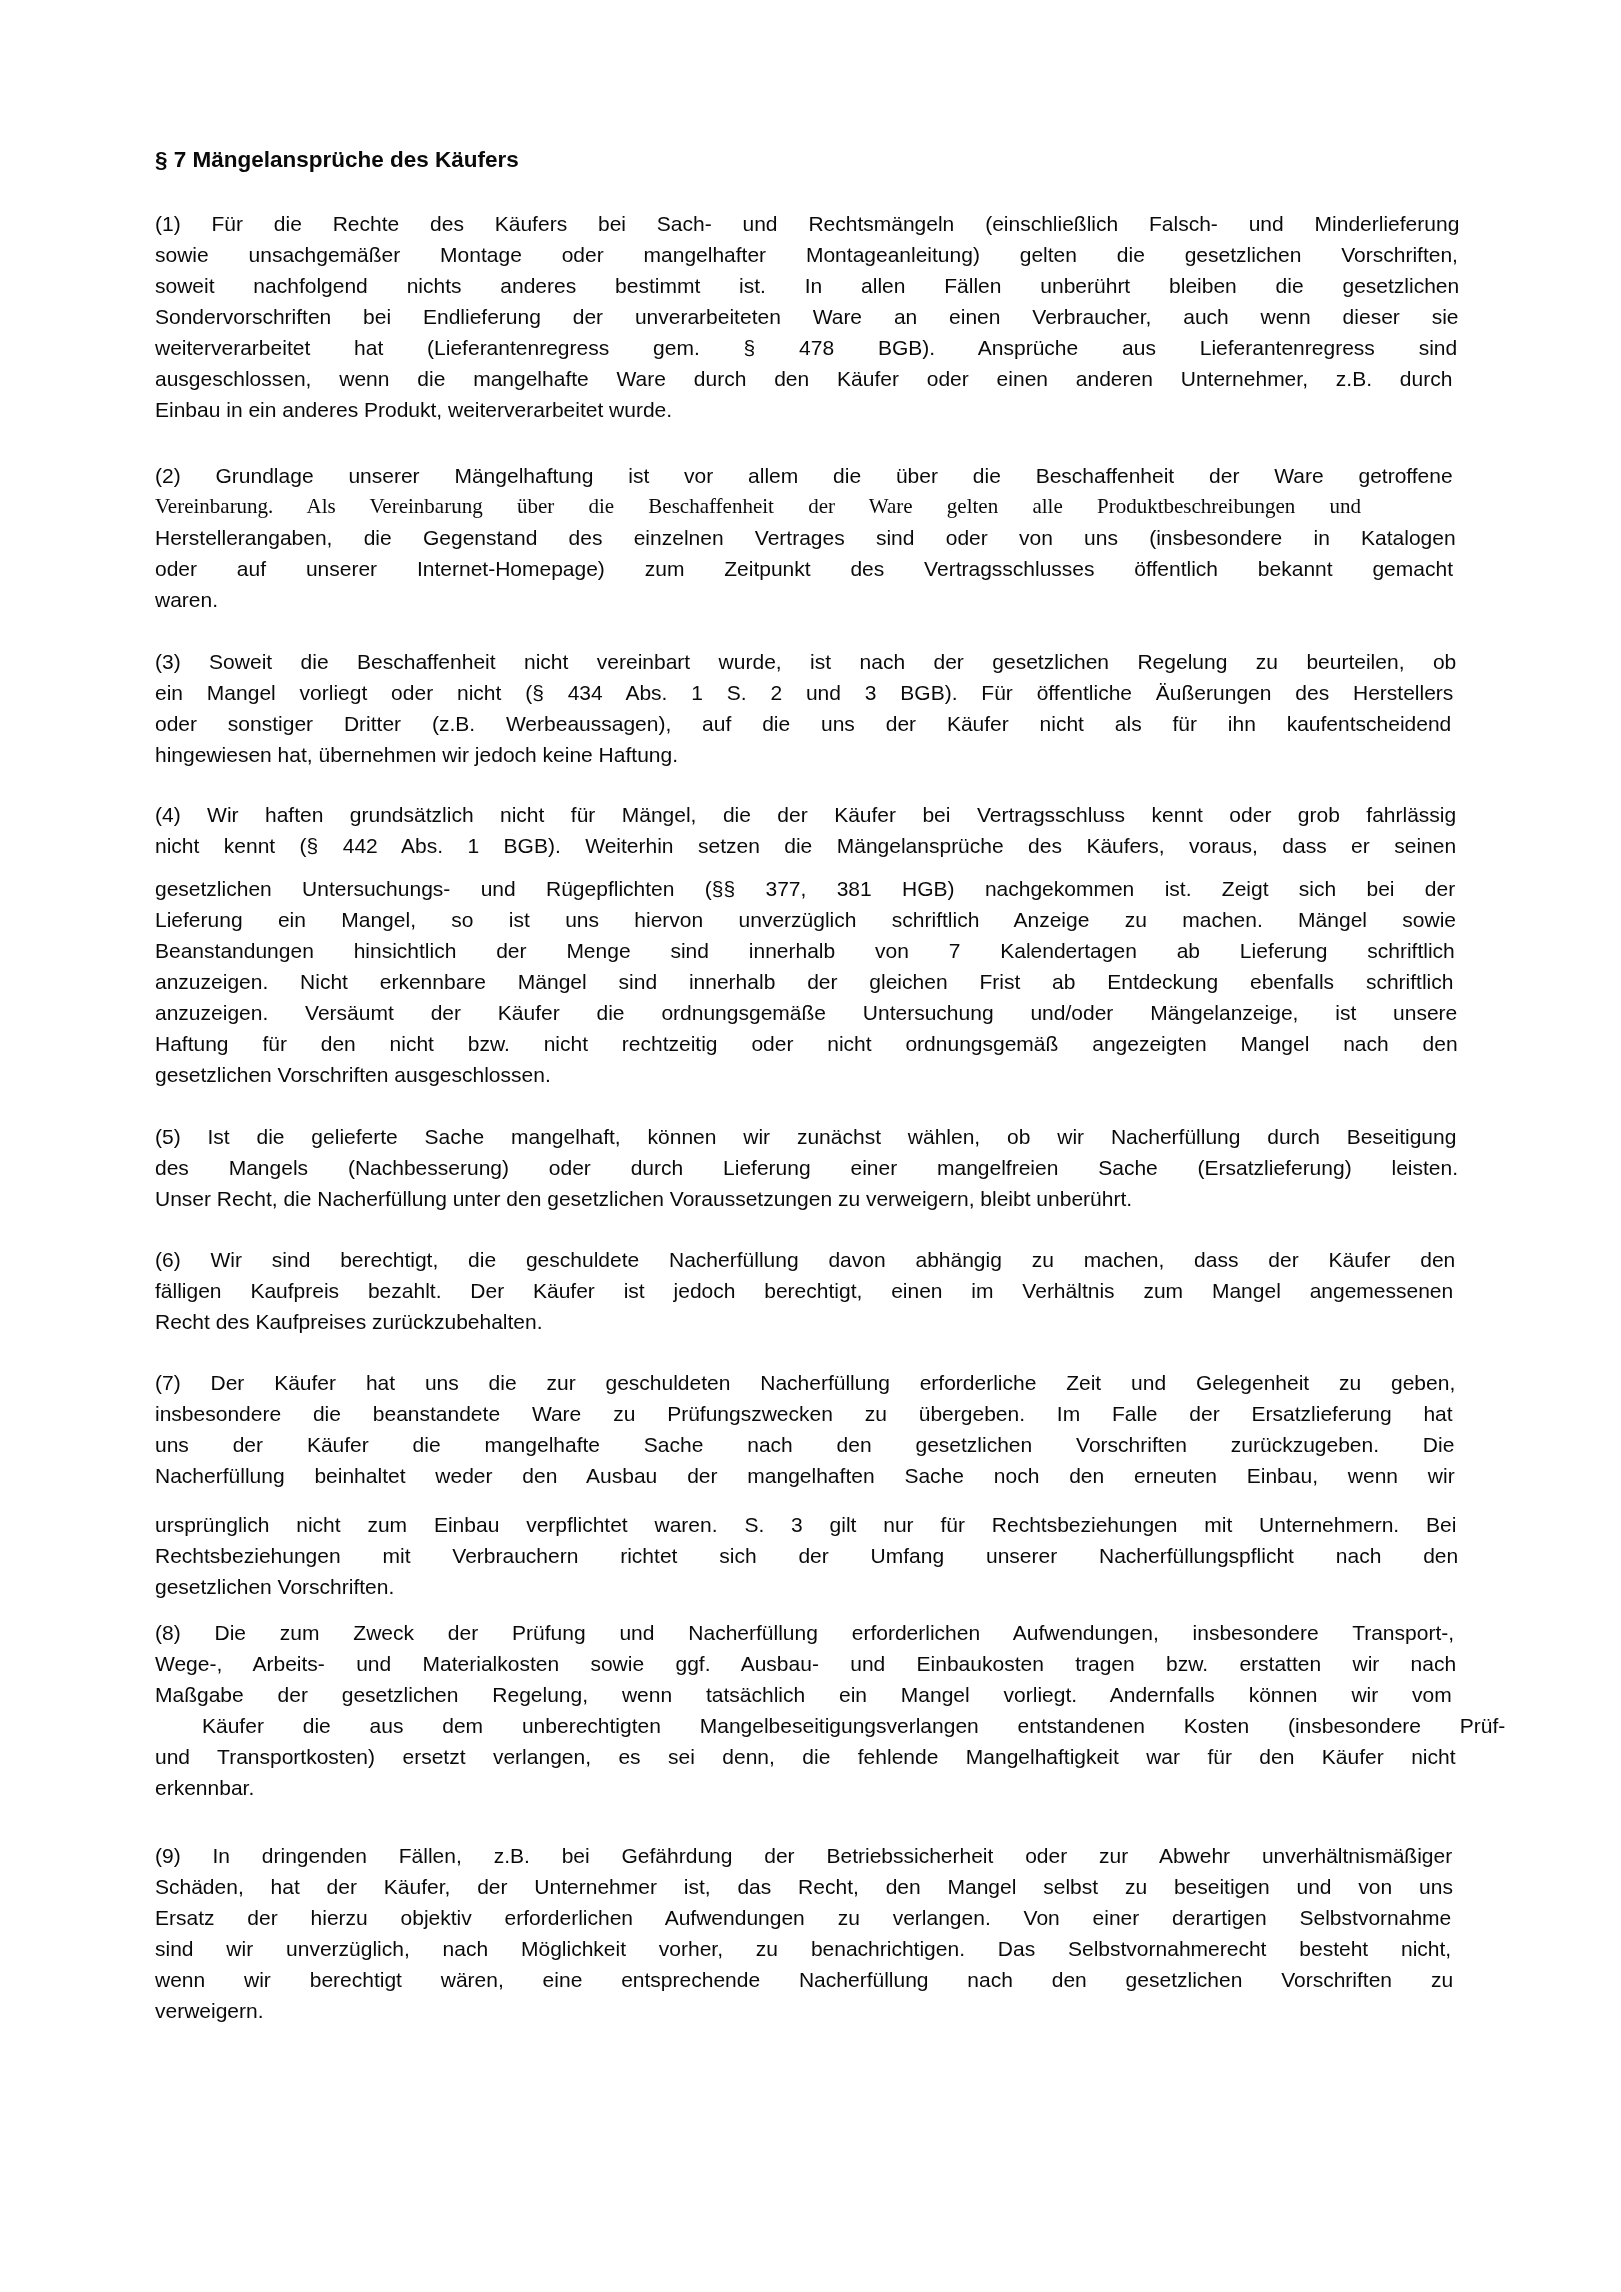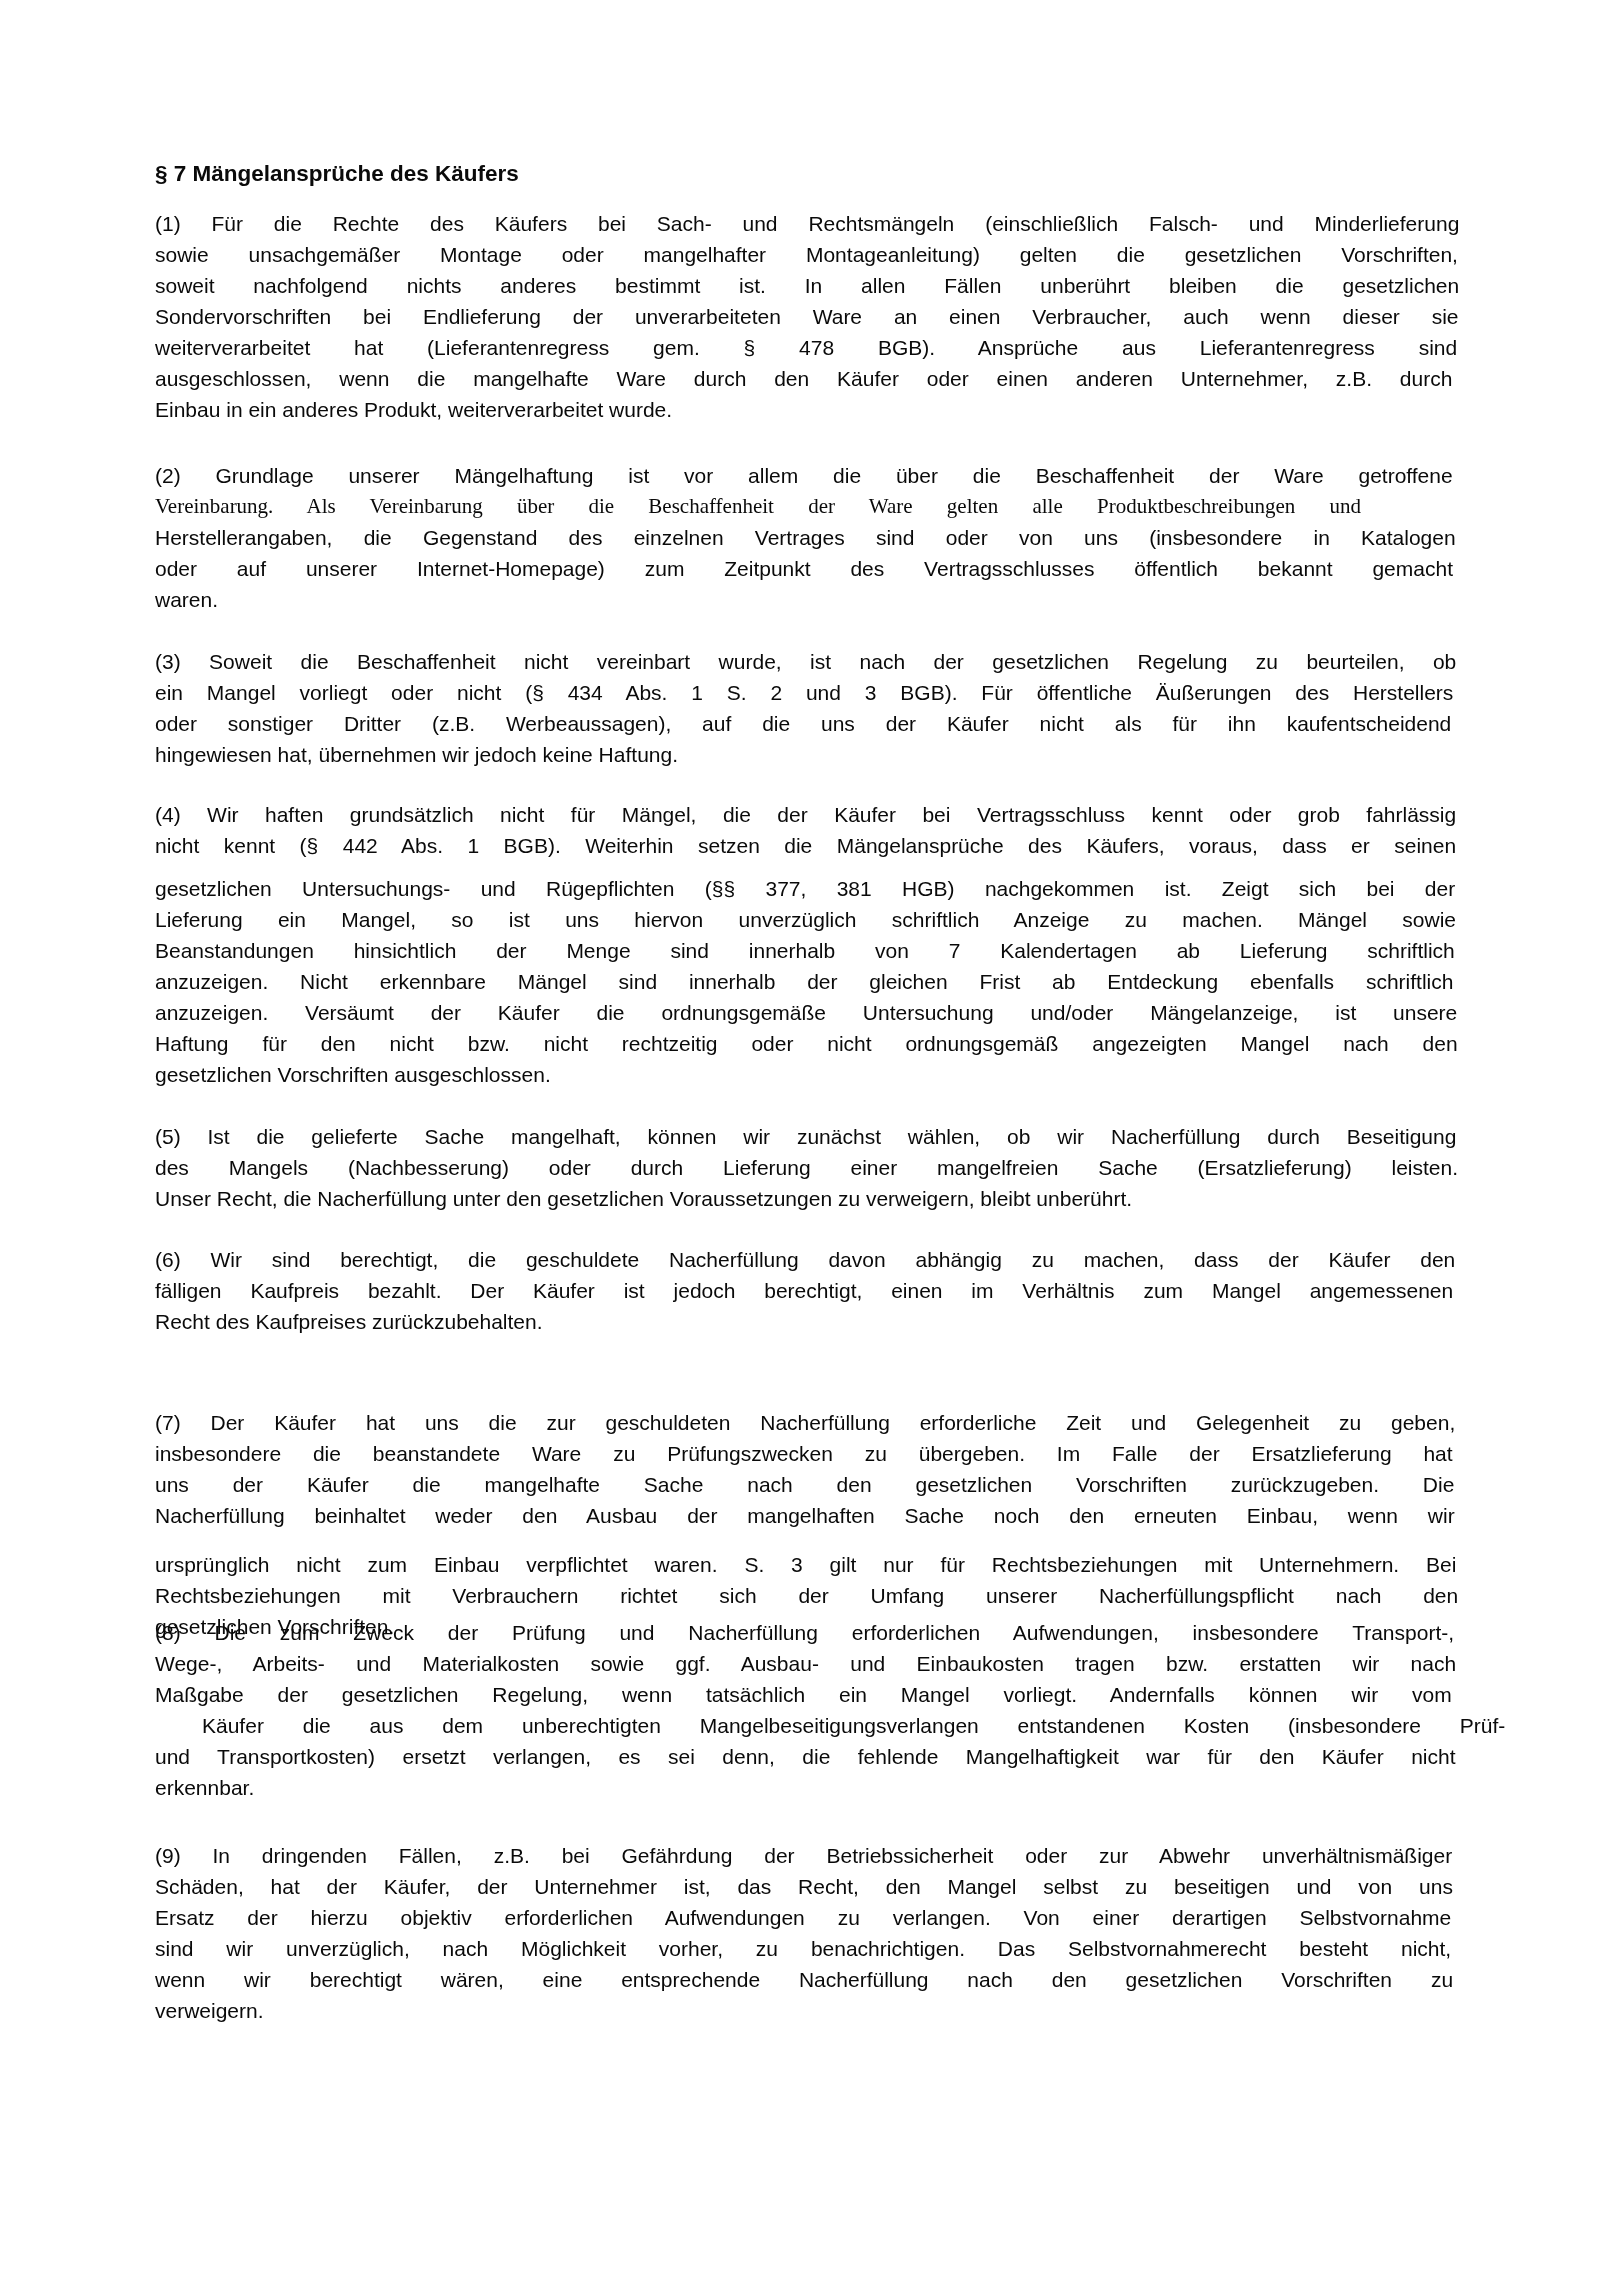--- a/index.html
+++ b/index.html
@@ -18,21 +18,21 @@
   .page {
     position: absolute;
     left: 0; top: 0;
     width: 1621px;
     height: 2293px;
     background: #ffffff;
   }
   .heading {
     position: absolute;
     left: 155px;
-    top: 160px;
+    top: 146px;
     font-weight: bold;
     font-size: 22.5px;
     line-height: 27.4px;
     white-space: nowrap;
     margin: 0;
   }
   .para {
     position: absolute;
     left: 155px;
     width: 1308px;
@@ -112,21 +112,21 @@
     <span class="line last">Unser Recht, die Nacherfüllung unter den gesetzlichen Voraussetzungen zu verweigern, bleibt unberührt.</span>
   </div>
 
   <div class="para" id="p6">
     <span class="line" style="display: block; word-spacing: 24px; text-align: left; text-align-last: left;">(6) Wir sind berechtigt, die geschuldete Nacherfüllung davon abhängig zu machen, dass der Käufer den</span>
     <span class="line" style="display: block; word-spacing: 23px; text-align: left; text-align-last: left;">fälligen Kaufpreis bezahlt. Der Käufer ist jedoch berechtigt, einen im Verhältnis zum Mangel angemessenen</span>
     <span class="line last">Recht des Kaufpreises zurückzubehalten.</span>
   </div>
 
   <div class="para" id="p7">
-    <span class="line" style="display: block; word-spacing: 24px; text-align: center; text-align-last: left; margin-top: 40px;">(7) Der Käufer hat uns die zur geschuldeten Nacherfüllung erforderliche Zeit und Gelegenheit zu geben,</span>
+    <span class="line" style="display: block; word-spacing: 24px; text-align: center; text-align-last: left;">(7) Der Käufer hat uns die zur geschuldeten Nacherfüllung erforderliche Zeit und Gelegenheit zu geben,</span>
     <span class="line" style="display: block; word-spacing: 26px; text-align: left; text-align-last: left;">insbesondere die beanstandete Ware zu Prüfungszwecken zu übergeben. Im Falle der Ersatzlieferung hat</span>
     <span class="line" style="display: block; word-spacing: 38px; text-align: left; text-align-last: left;">uns der Käufer die mangelhafte Sache nach den gesetzlichen Vorschriften zurückzugeben. Die</span>
     <span class="line" style="display: block; word-spacing: 24px; text-align: left; text-align-last: left;">Nacherfüllung beinhaltet weder den Ausbau der mangelhaften Sache noch den erneuten Einbau, wenn wir</span>
     <span class="line" style="display: block; word-spacing: 21px; text-align: left; text-align-last: left; margin-top: 18px;">ursprünglich nicht zum Einbau verpflichtet waren. S. 3 gilt nur für Rechtsbeziehungen mit Unternehmern. Bei</span>
     <span class="line" style="display: block; word-spacing: 36px; text-align: left; text-align-last: left;">Rechtsbeziehungen mit Verbrauchern richtet sich der Umfang unserer Nacherfüllungspflicht nach den</span>
     <span class="line last">gesetzlichen Vorschriften.</span>
   </div>
 
   <div class="para" id="p8">
     <span class="line" style="display: block; word-spacing: 28px; text-align: left; text-align-last: left;">(8) Die zum Zweck der Prüfung und Nacherfüllung erforderlichen Aufwendungen, insbesondere Transport-,</span>

